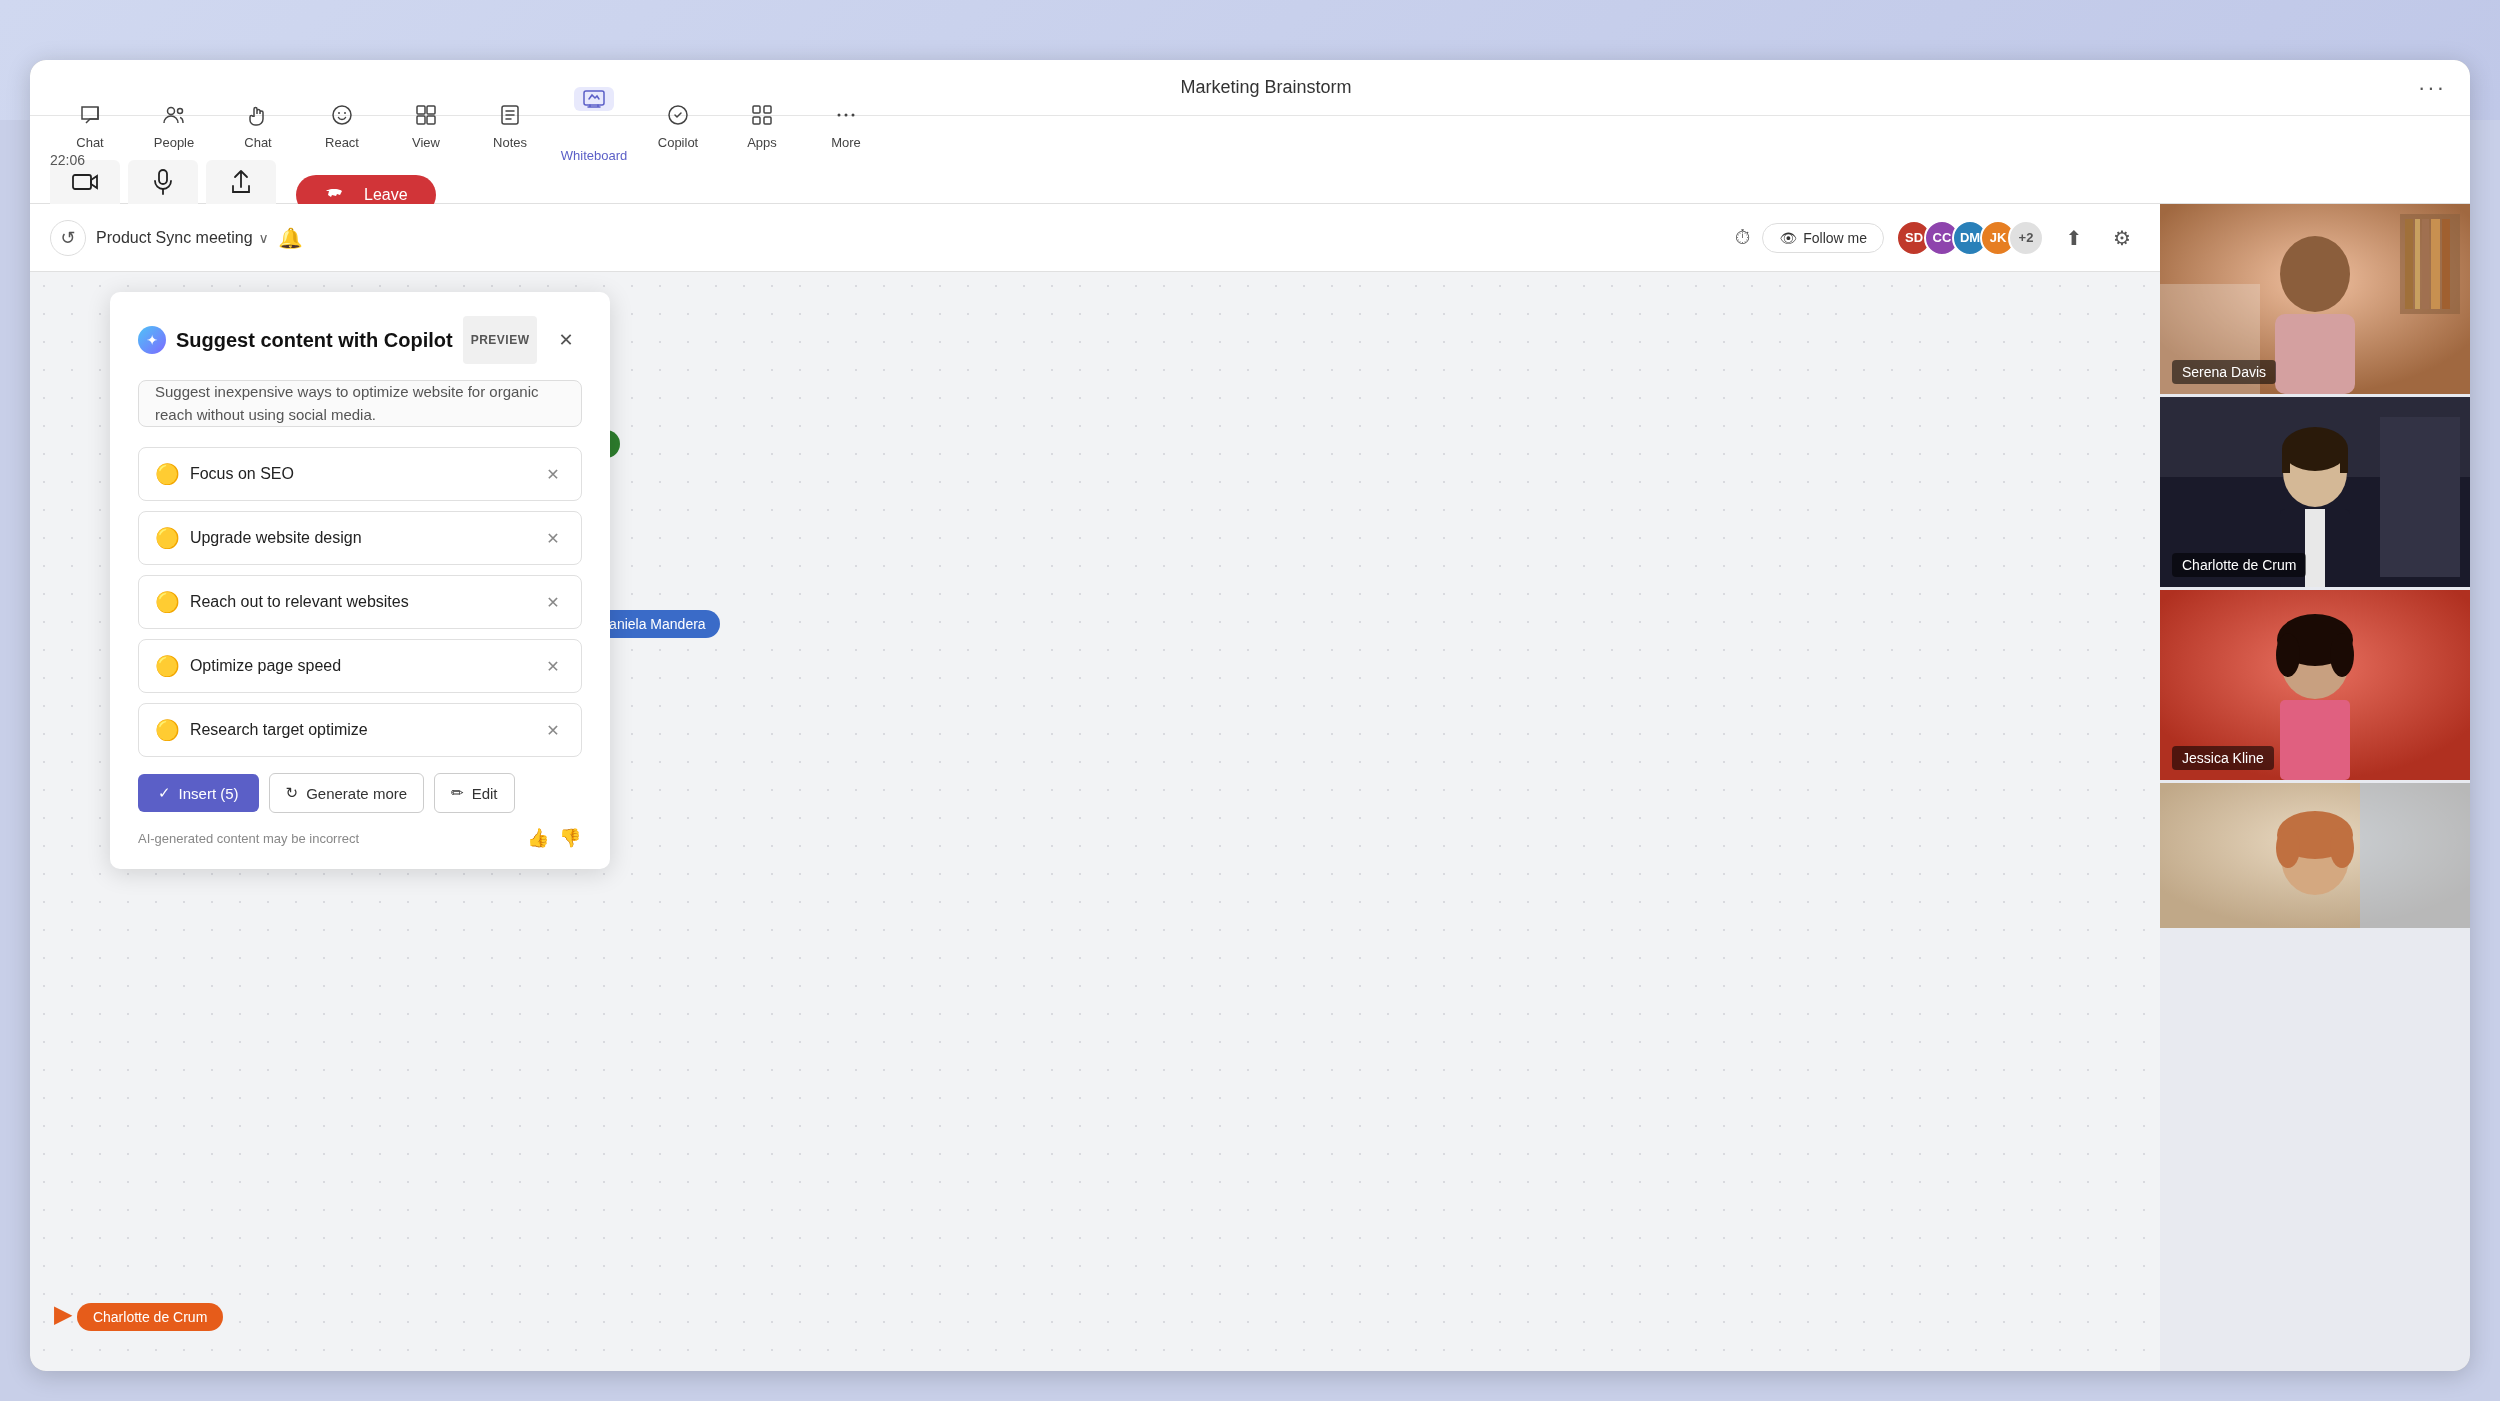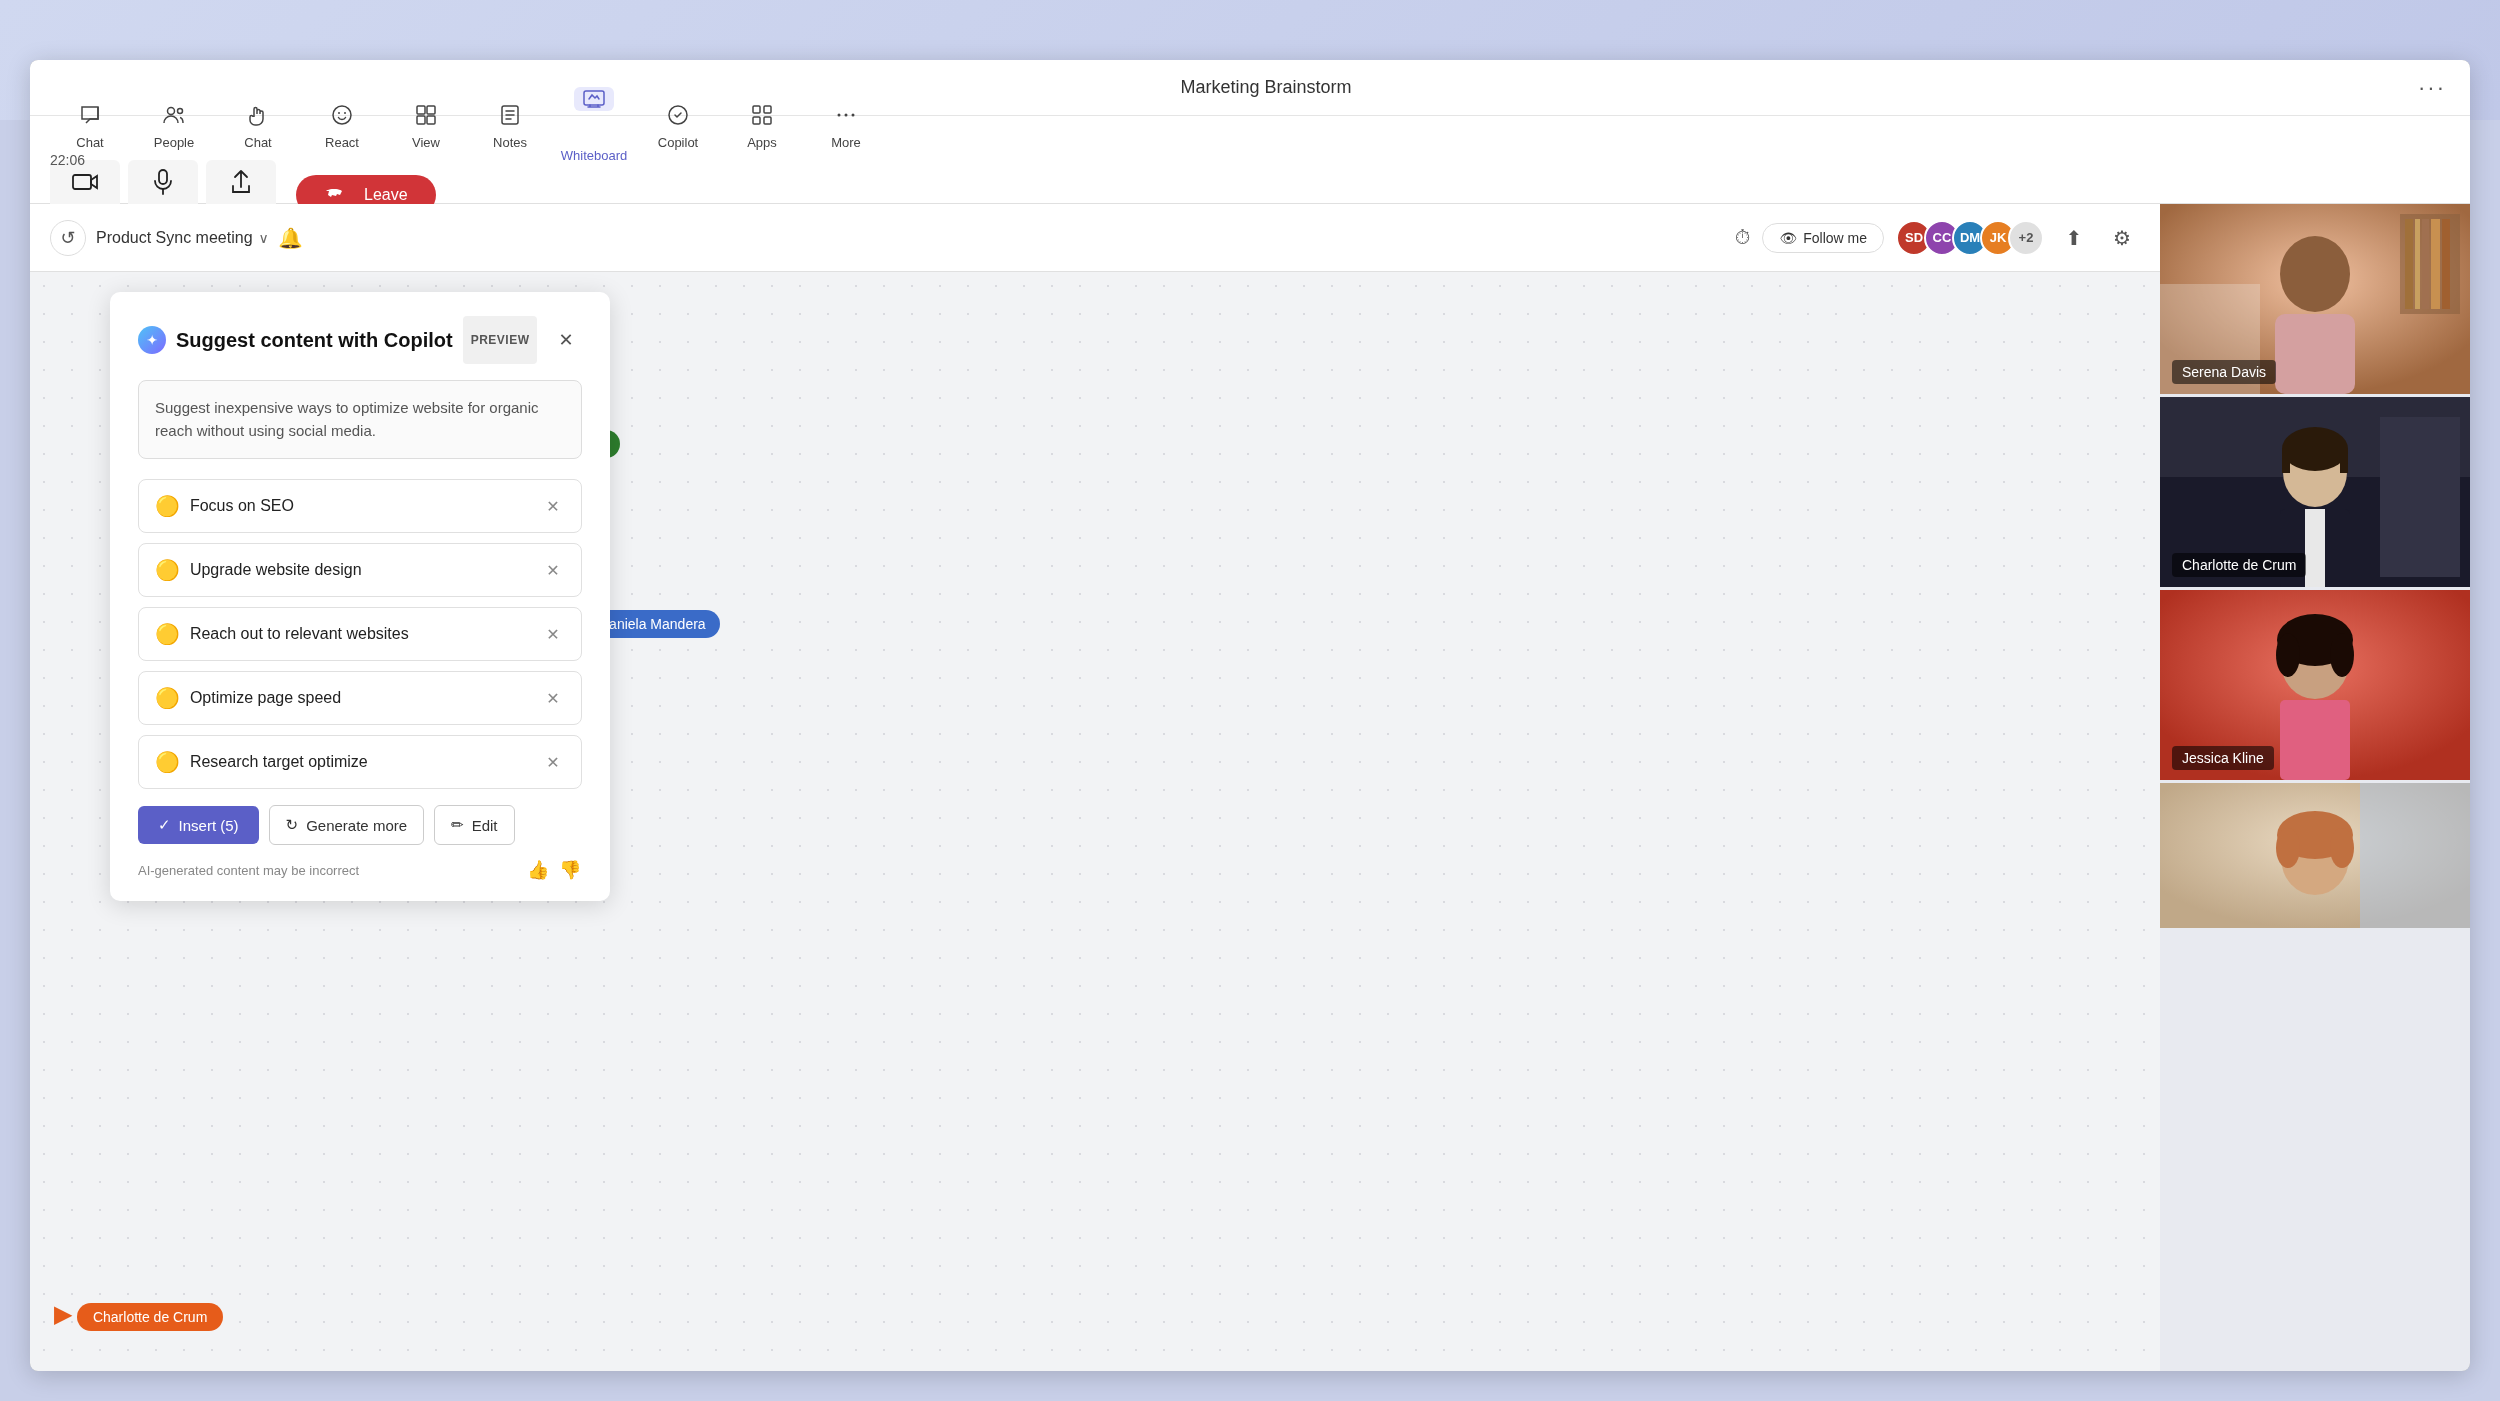--- a/index.html
+++ b/index.html
@@ -21,21 +21,21 @@
     }
 
     
     .main-window {
       position: absolute;
       top: 60px;
       left: 30px;
       right: 30px;
       bottom: 30px;
       background: #a3a3a3;
-      border-radius: 8px;
+      border-radius: 16px;
       box-shadow: 0 4px 24px rgba(0,0,0,0.18);
       display: flex;
       flex-direction: column;
       overflow: hidden;
     }
 
     
     .title-bar {
       height: 56px;
       background: #fff;
@@ -353,21 +353,21 @@
       cursor: pointer;
       font-size: 18px;
       color: #555;
       display: flex; align-items: center; justify-content: center;
     }
 
     
     .prompt-box {
       border: 1px solid #ddd;
       border-radius: 8px;
-      padding: 16px 16px;
+      padding: 0 16px;
       font-size: 15px;
       color: #555;
       line-height: 1.5;
       margin-bottom: 20px;
       background: #fafafa;
     }
 
     
     .suggestion-item {
       display: flex;

